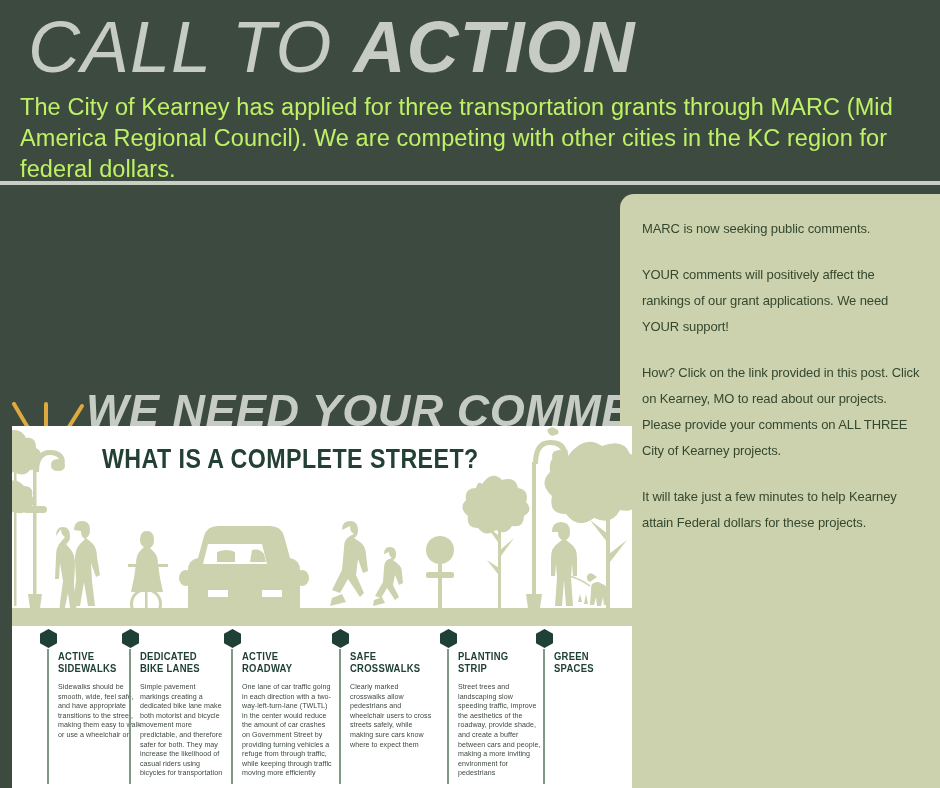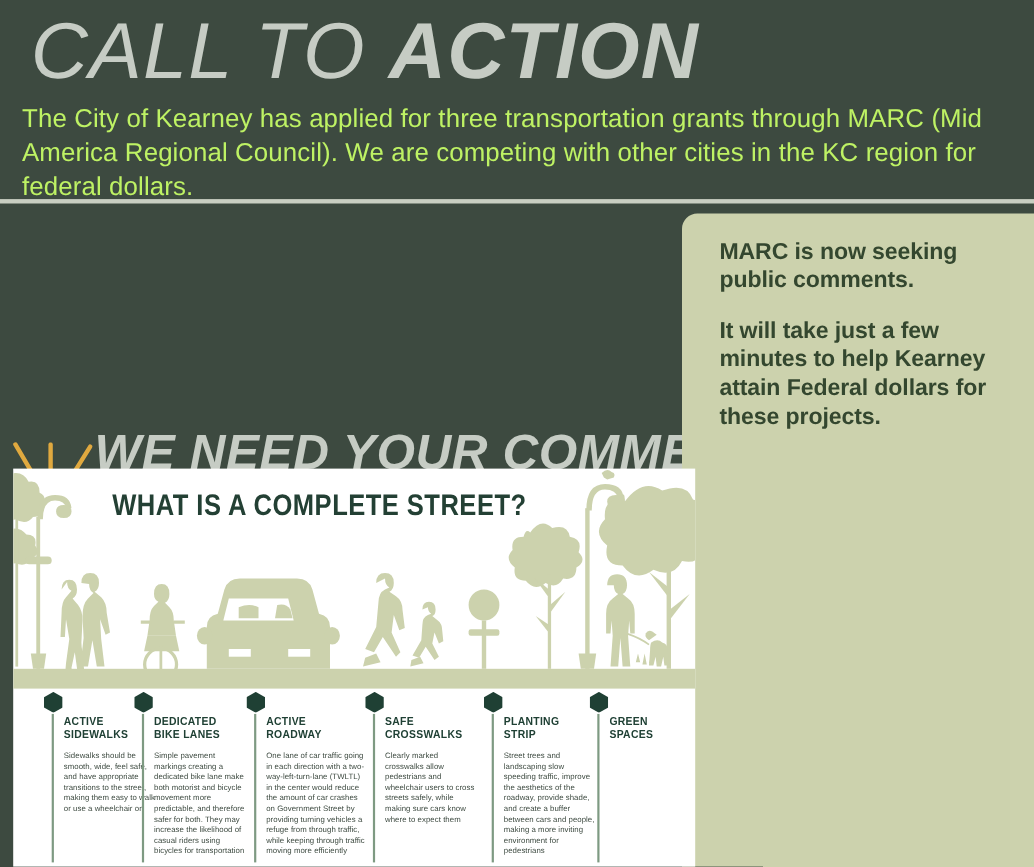--- a/index.html
+++ b/index.html
@@ -67,23 +67,23 @@
 
   
   .rightpanel{
     position:absolute;left:620px;top:194px;width:320px;height:594px;
     background:#ccd2ad;
     border-top-left-radius:14px;
     box-sizing:border-box;
     padding:22px 18px 0 18px;
   }
   .rightpanel p{
-    margin:0 0 20px 16px;
-    font-size:21px;line-height:26px;
-    font-weight:700;color:#34472f;
+    margin:0 0 20px 4px;
+    font-size:13px;line-height:26px;
+    font-weight:400;color:#34472f;
     letter-spacing:-.1px;
   }
   .rightpanel p:last-child{margin-bottom:0;}
 
   
   .info{
     position:absolute;left:12px;top:426px;width:620px;height:362px;
     background:#ffffff;overflow:hidden;
   }
   .info-svg{position:absolute;left:0;top:0;width:620px;height:200px;}
@@ -188,20 +188,22 @@
         </span>
         <span class="check-label">Nation Road Complete Street Project</span>
       </div>
     </div>
 
     <div class="deadline">Comment period deadline is 10/04/24 at 11:59 pm.</div>
   </div>
 
   <div class="rightpanel">
     <p>MARC is now seeking public comments.</p>
+    <p>YOUR comments will positively affect the rankings of our grant applications. We need YOUR support!</p>
+    <p>How? Click on the link provided in this post. Click on Kearney, MO to read about our projects. Please provide your comments on ALL THREE City of Kearney projects.</p>
     <p>It will take just a few minutes to help Kearney attain Federal dollars for these projects.</p>
   </div>
 
   <div class="info">
 
     <svg class="info-svg" viewBox="0 0 620 200" xmlns="http://www.w3.org/2000/svg">
       <g fill="#ccd2ad">
 
         <path d="M-6 6 q14 -6 20 6 q10 -2 10 10 q8 4 2 12 q4 10 -8 10 q-6 8 -16 2 q-10 4 -14 -6 z"></path>
         <path d="M-8 58 q12 -8 20 2 q10 0 8 10 q6 8 -4 12 q-4 8 -14 4 q-10 2 -12 -8 z"></path>

